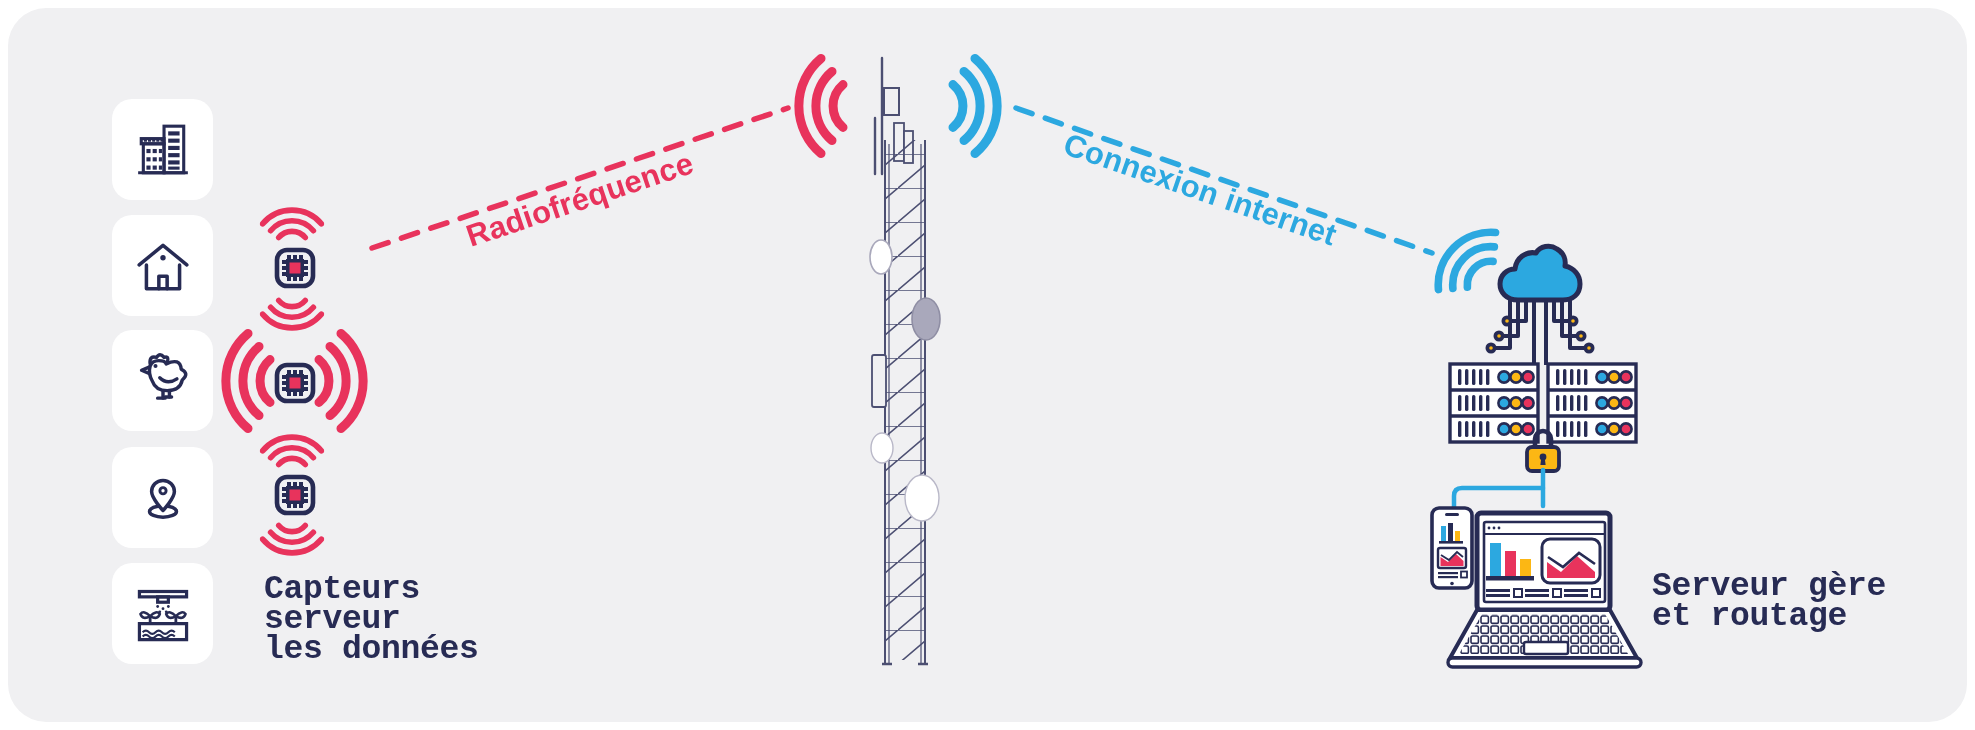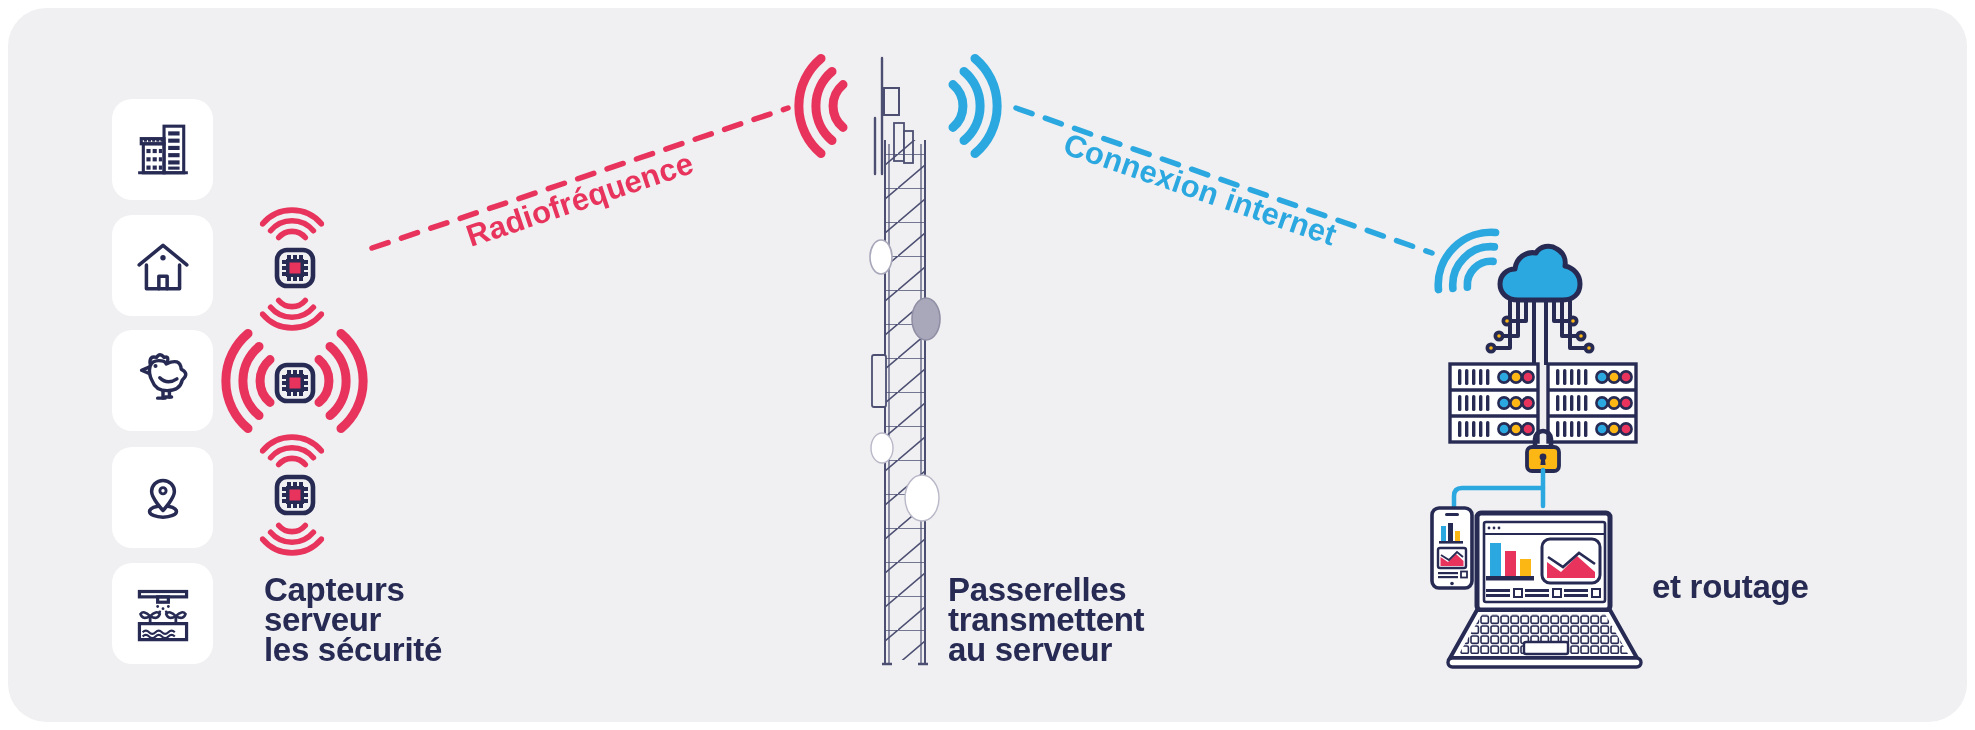--- a/index.html
+++ b/index.html
@@ -2,21 +2,21 @@
 <html><head>
 <meta charset="utf-8">
 <style>
   html,body{margin:0;padding:0;background:#ffffff;}
   #canvas{position:relative;width:1975px;height:730px;background:#ffffff;overflow:hidden;
           font-family:"Liberation Sans",sans-serif;}
   .panel{position:absolute;left:8px;top:8px;width:1959px;height:714px;background:#f0f0f2;border-radius:38px;}
   .card{position:absolute;left:112px;width:101px;height:101px;background:#ffffff;border-radius:20px;
         display:flex;align-items:center;justify-content:center;}
   .abs{position:absolute;}
-  .caption{position:absolute;color:#272b54;font-size:33px;line-height:30px;font-weight:700;letter-spacing:-.3px;}
+  .caption{position:absolute;color:#272b54;font-size:33px;line-height:30px;font-weight:700;letter-spacing:-.3px;font-family:Liberation Mono, monospace;}
   .linklabel{position:absolute;font-weight:700;font-size:31px;text-align:center;letter-spacing:.2px;}
   .wave{position:absolute;width:70px;height:104px;transform-origin:50% 50%;}
   svg{display:block;}
 </style>
 </head>
 <body>
 
 <div id="canvas">
   <div class="panel"></div>
 
@@ -159,21 +159,21 @@
   <svg class="wave" style="left:257px;top:402px;color:#e8335c;transform:rotate(90deg) scale(.62)">
       <use href="#wave"></use>
     </svg>
   <svg class="wave" style="left:257px;top:484px;color:#e8335c;transform:rotate(-90deg) scale(.62)">
       <use href="#wave"></use>
     </svg>
 
   <div class="caption" style="left:264px;top:575px">
     <div>Capteurs</div>
     <div>serveur</div>
-    <div>les sécurité</div>
+    <div>les données</div>
   </div>
 
   <svg class="abs" style="left:360px;top:95px" width="440" height="165">
     <line x1="12" y1="153" x2="428" y2="13" stroke="#e8335c" stroke-width="5.5" stroke-linecap="round" stroke-dasharray="17 14" fill="none"></line>
   </svg>
   <div class="linklabel" style="left:418px;top:182px;width:324px;color:#e8335c;transform:rotate(-18.5deg)">Radiofréquence</div>
 
   <svg class="abs" style="left:858px;top:52px" width="96" height="620">
     <defs>
       <pattern id="bay" width="40" height="34" patternUnits="userSpaceOnUse">
@@ -203,25 +203,20 @@
     <ellipse cx="64" cy="446" rx="17" ry="23" fill="#ffffff" stroke="#b9b8c8" stroke-width="1.4"></ellipse>
   </svg>
 
   <svg class="wave" style="left:791px;top:54px;color:#e8335c">
       <use href="#wave"></use>
     </svg>
   <svg class="wave" style="left:935px;top:54px;color:#2ca8e0;transform:rotate(180deg)">
       <use href="#wave"></use>
     </svg>
 
-  <div class="caption" style="left:948px;top:575px">
-    <div>Passerelles</div>
-    <div>transmettent</div>
-    <div>au serveur</div>
-  </div>
 
   <svg class="abs" style="left:1008px;top:95px" width="432" height="168">
     <line x1="8" y1="13" x2="424" y2="158" stroke="#2ca8e0" stroke-width="5.5" stroke-linecap="round" stroke-dasharray="17 14" fill="none"></line>
   </svg>
   <div class="linklabel" style="left:1028px;top:172px;width:344px;color:#2ca8e0;transform:rotate(19deg)">Connexion internet</div>
 
   <svg class="wave" style="left:1435px;top:212px;color:#2ca8e0;transform:rotate(45deg) scale(.85)">
       <use href="#wave"></use>
     </svg>
 
@@ -387,16 +382,17 @@
     <path d="M11,49 L19,54 L27,46 L33,51" fill="none" stroke="#272b54" stroke-width="1.8"></path>
     <g fill="#272b54">
       <rect x="8" y="66" width="20" height="2.2"></rect>
         <rect x="8" y="70" width="20" height="2.2"></rect>
     </g>
     <rect x="31" y="65.5" width="6" height="6" fill="#ffffff" stroke="#272b54" stroke-width="1.8"></rect>
     <circle cx="22" cy="77.5" r="1.8" fill="#272b54"></circle>
   </svg>
 
   <div class="caption" style="left:1652px;top:572px">
+    <div>Serveur gère</div>
     <div>et routage</div>
   </div>
 
 </div>
 
 </body></html>

